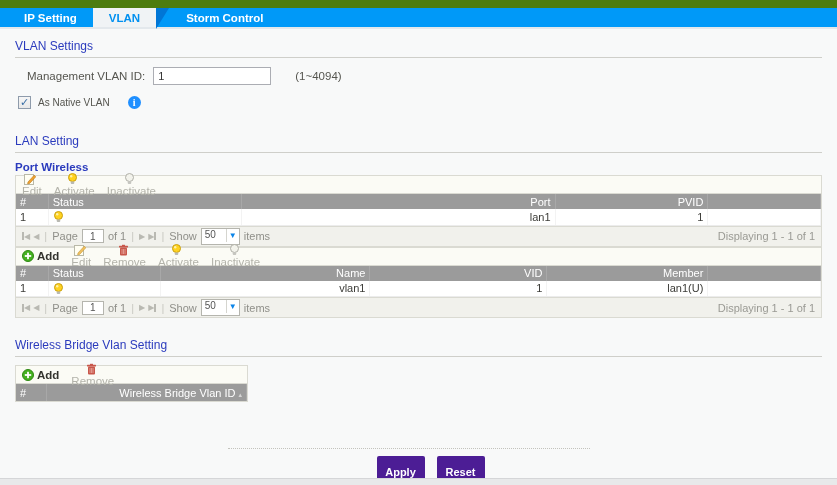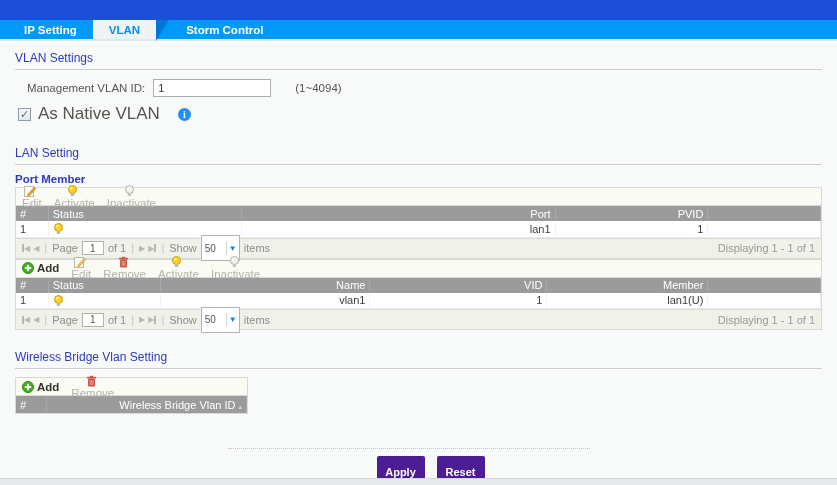--- a/index.html
+++ b/index.html
@@ -4,21 +4,21 @@
 <style>
   * { margin:0; padding:0; box-sizing:border-box; }
   html,body { width:837px; height:485px; overflow:hidden; }
   body {
     font-family:"Liberation Sans", sans-serif;
     background:#f8f9f9;
     color:#4a4a46;
     position:relative;
   }
   
-  .tabbar-wrap { background:#1d4ed8; padding-top:20px; }
+  .tabbar-wrap { background:#4d7c0f; padding-top:8px; }
   .tabbar {
     background:#0099f8;
     height:21px;
     display:flex;
     align-items:stretch;
     padding-left:8px;
     border-bottom:2px solid #e3e8ec;
   }
   .tab {
     color:#ffffff;
@@ -75,21 +75,21 @@
   .check-row { display:flex; align-items:center; margin:2px 0 14px 3px; height:16px; }
   .checkbox {
     width:13px; height:13px;
     border:1px solid #8e9bab;
     background:linear-gradient(#f6f6f6,#e8e8e8);
     font-size:11px; line-height:11px;
     color:#3a6ea5; text-align:center;
     margin-right:7px;
     cursor:pointer;
   }
-  .check-label { font-size:17px; color:#55554f; }
+  .check-label { font-size:10px; color:#55554f; }
   .info-icon {
     display:inline-block;
     width:13px; height:13px;
     background:#1f8fff;
     border-radius:50%;
     color:#fff;
     font-family:"Liberation Serif", serif;
     font-weight:bold;
     font-size:10px; line-height:13px;
     text-align:center;
@@ -150,23 +150,23 @@
   .pg-group { display:flex; align-items:center; gap:3px; }
   .pg-input {
     width:22px; height:14px;
     border:1px solid #b5b5ae;
     font-size:10px; text-align:center;
     font-family:"Liberation Sans", sans-serif;
     color:#555;
     background:#fff;
   }
   .pg-select {
-    display:inline-flex; align-items:center;
+    display:inline-flex; align-items:flex-start;
     border:1px solid #b5b5ae;
-    background:#fff; height:26px;
+    background:#fff; height:17px;
     margin:0 4px;
     cursor:pointer;
   }
   .pg-select .val { font-size:10px; color:#555; padding:0 3px; width:24px; }
   .pg-select .arrow {
     width:13px; height:13px;
     color:#0b84e8; font-size:8px; line-height:13px; text-align:center;
     border-left:1px solid #d5d5cf;
   }
   .pg-right { margin-left:auto; color:#9a9a94; }
@@ -219,21 +219,21 @@
   </div>
 
   <div class="check-row">
     <div class="checkbox">✓</div>
     <span class="check-label">As Native VLAN</span>
     <span class="info-icon">i</span>
   </div>
 
   <div class="section-title">LAN Setting</div>
 
-  <div class="sub-title">Port Member</div>
+  <div class="sub-title">Port Wireless</div>
   <div class="groupbox">
     <div class="toolbar">
       <span class="tb-item disabled">
         <span class="ic">
           <svg width="12" height="12" viewBox="0 0 12 12">
               <rect x="0.5" y="1.5" width="9" height="10" fill="#fffef2" stroke="#b9b9a8"></rect>
               <path d="M4 9 L10.2 2.2 L11.8 3.8 L5.6 10.5 L3.6 10.8 Z" fill="#f0a030" stroke="#b87818" stroke-width="0.6"></path>
             </svg>
         </span>
         <span>Edit</span>

